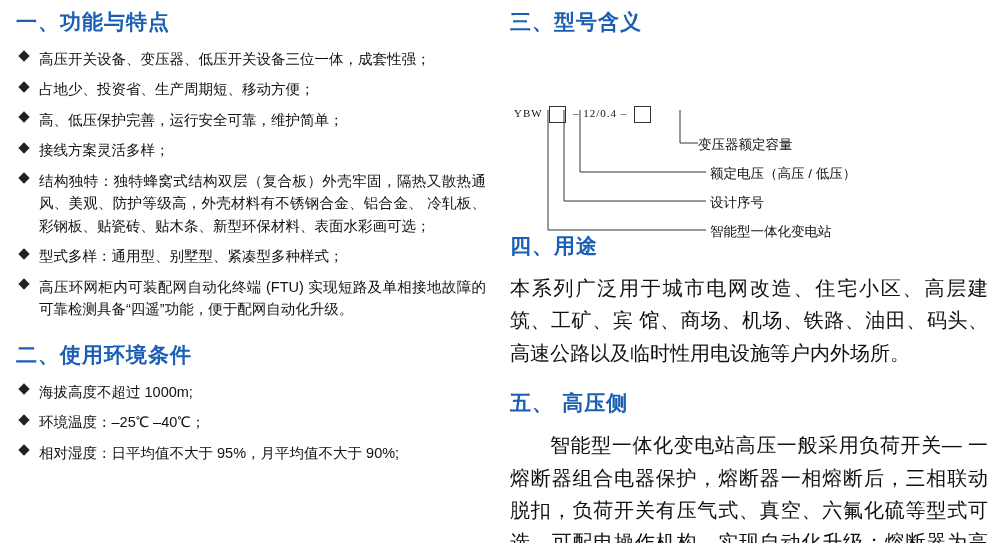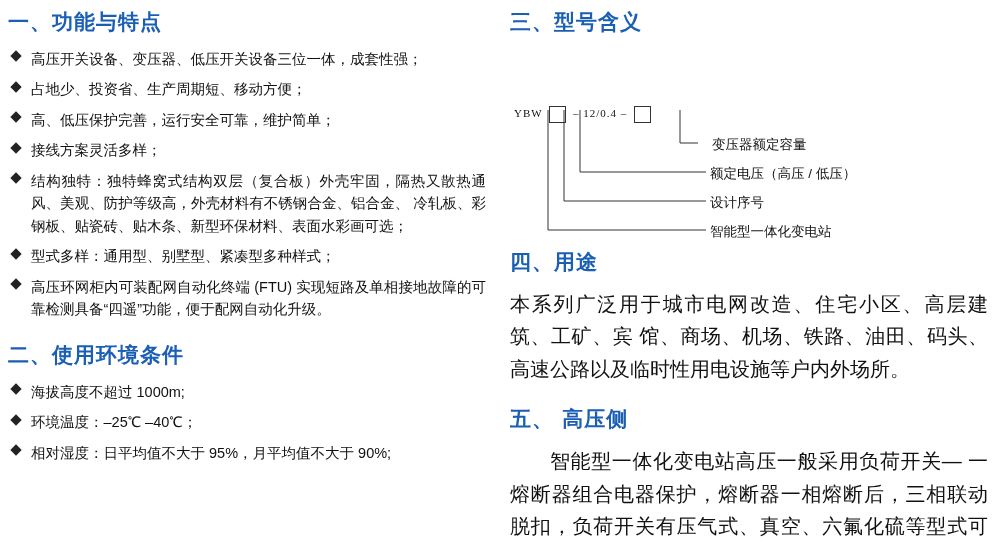--- a/index.html
+++ b/index.html
@@ -20,21 +20,21 @@
     width: 996px;
     height: 543px;
   }
   .col {
     position: absolute;
     top: 0;
   }
   .col-left {
     left: 0;
     width: 500px;
-    padding: 8px 10px 0 8px;
+    padding: 8px 10px 0 16px;
     box-sizing: border-box;
   }
   .col-right {
     left: 502px;
     width: 494px;
     padding: 8px 8px 0 8px;
     box-sizing: border-box;
   }
   h2.section-title {
     color: #1a5fb4;
@@ -103,21 +103,21 @@
     border: 1px solid #333;
     vertical-align: middle;
     margin: 0 3px;
   }
   .mlabel {
     position: absolute;
     font-size: 13.5px;
     color: #111;
     white-space: nowrap;
   }
-  .ml1 { left: 202px; top: 88px; }
+  .ml1 { left: 188px; top: 88px; }
   .ml2 { left: 200px; top: 117px; text-align: center; }
   .ml3 { left: 200px; top: 146px; }
   .ml4 { left: 200px; top: 175px; }
   svg.leaders {
     position: absolute;
     left: 0;
     top: 0;
     width: 480px;
     height: 200px;
     overflow: visible;
@@ -174,21 +174,21 @@
 
         <path d="M38 62 L38 182 L196 182" stroke="#333" stroke-width="1" fill="none"></path>
       </svg>
 
       <div class="mlabel ml1">变压器额定容量</div>
       <div class="mlabel ml2">额定电压（高压 / 低压）</div>
       <div class="mlabel ml3">设计序号</div>
       <div class="mlabel ml4">智能型一体化变电站</div>
     </div>
 
-    <h2 class="section-title" style="margin-top:20px;">四、用途</h2>
+    <h2 class="section-title" style="margin-top:4px;">四、用途</h2>
     <p class="para">本系列广泛用于城市电网改造、住宅小区、高层建筑、工矿、宾 馆、商场、机场、铁路、油田、码头、高速公路以及临时性用电设施等户内外场所。</p>
 
     <h2 class="section-title sub">五、 高压侧</h2>
     <p class="para indent">智能型一体化变电站高压一般采用负荷开关— 一熔断器组合电器保护，熔断器一相熔断后，三相联动脱扣，负荷开关有压气式、真空、六氟化硫等型式可选，可配电操作机构，实现自动化升级；熔断器为高压限流熔断器，带撞击器，动作可靠，开断容量大，主要技术参数见下表。对于 800kVA 以上的变压器，可选用 ZN12, ZN28, VS1 等真空断路器保护。</p>
 
   </div>
 
 </div>
 
 </body></html>

